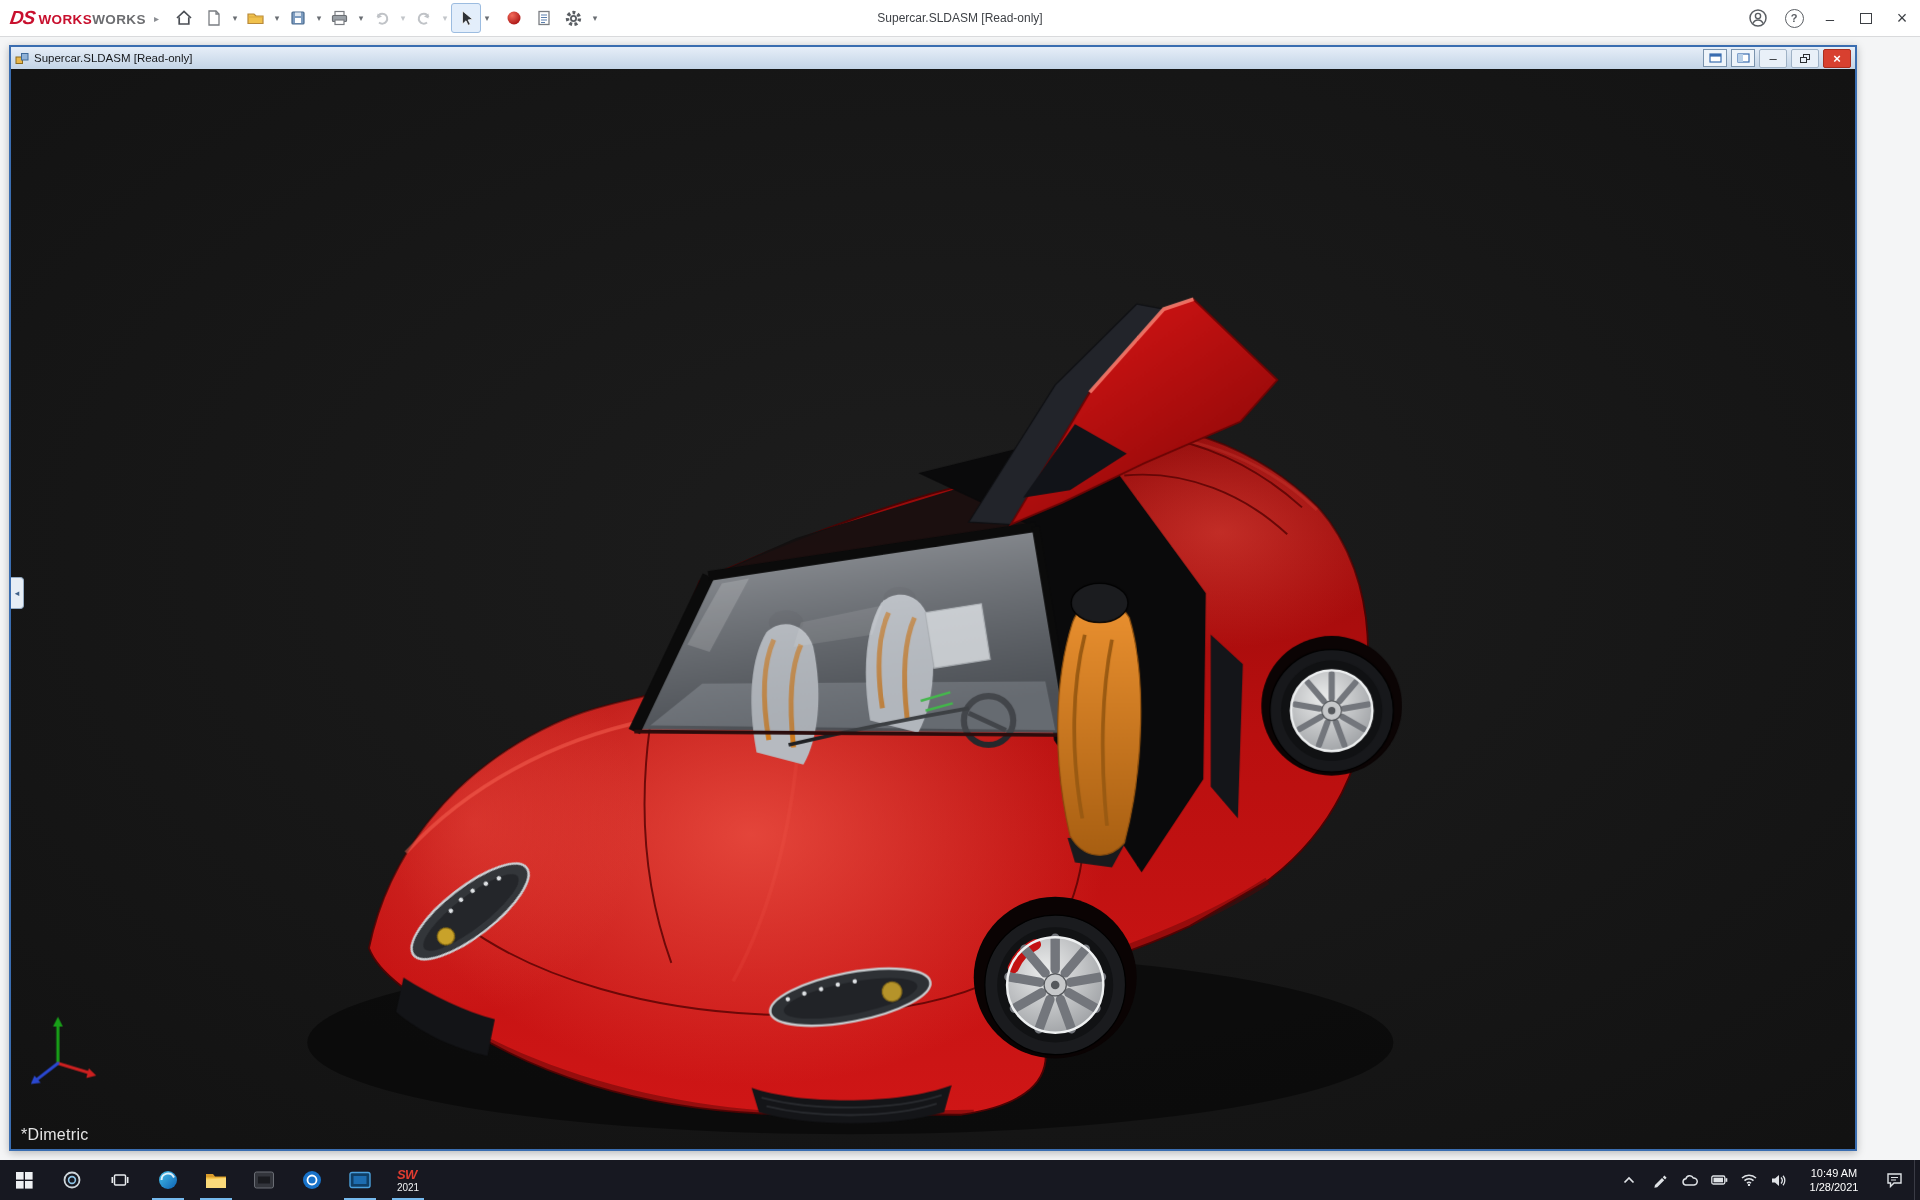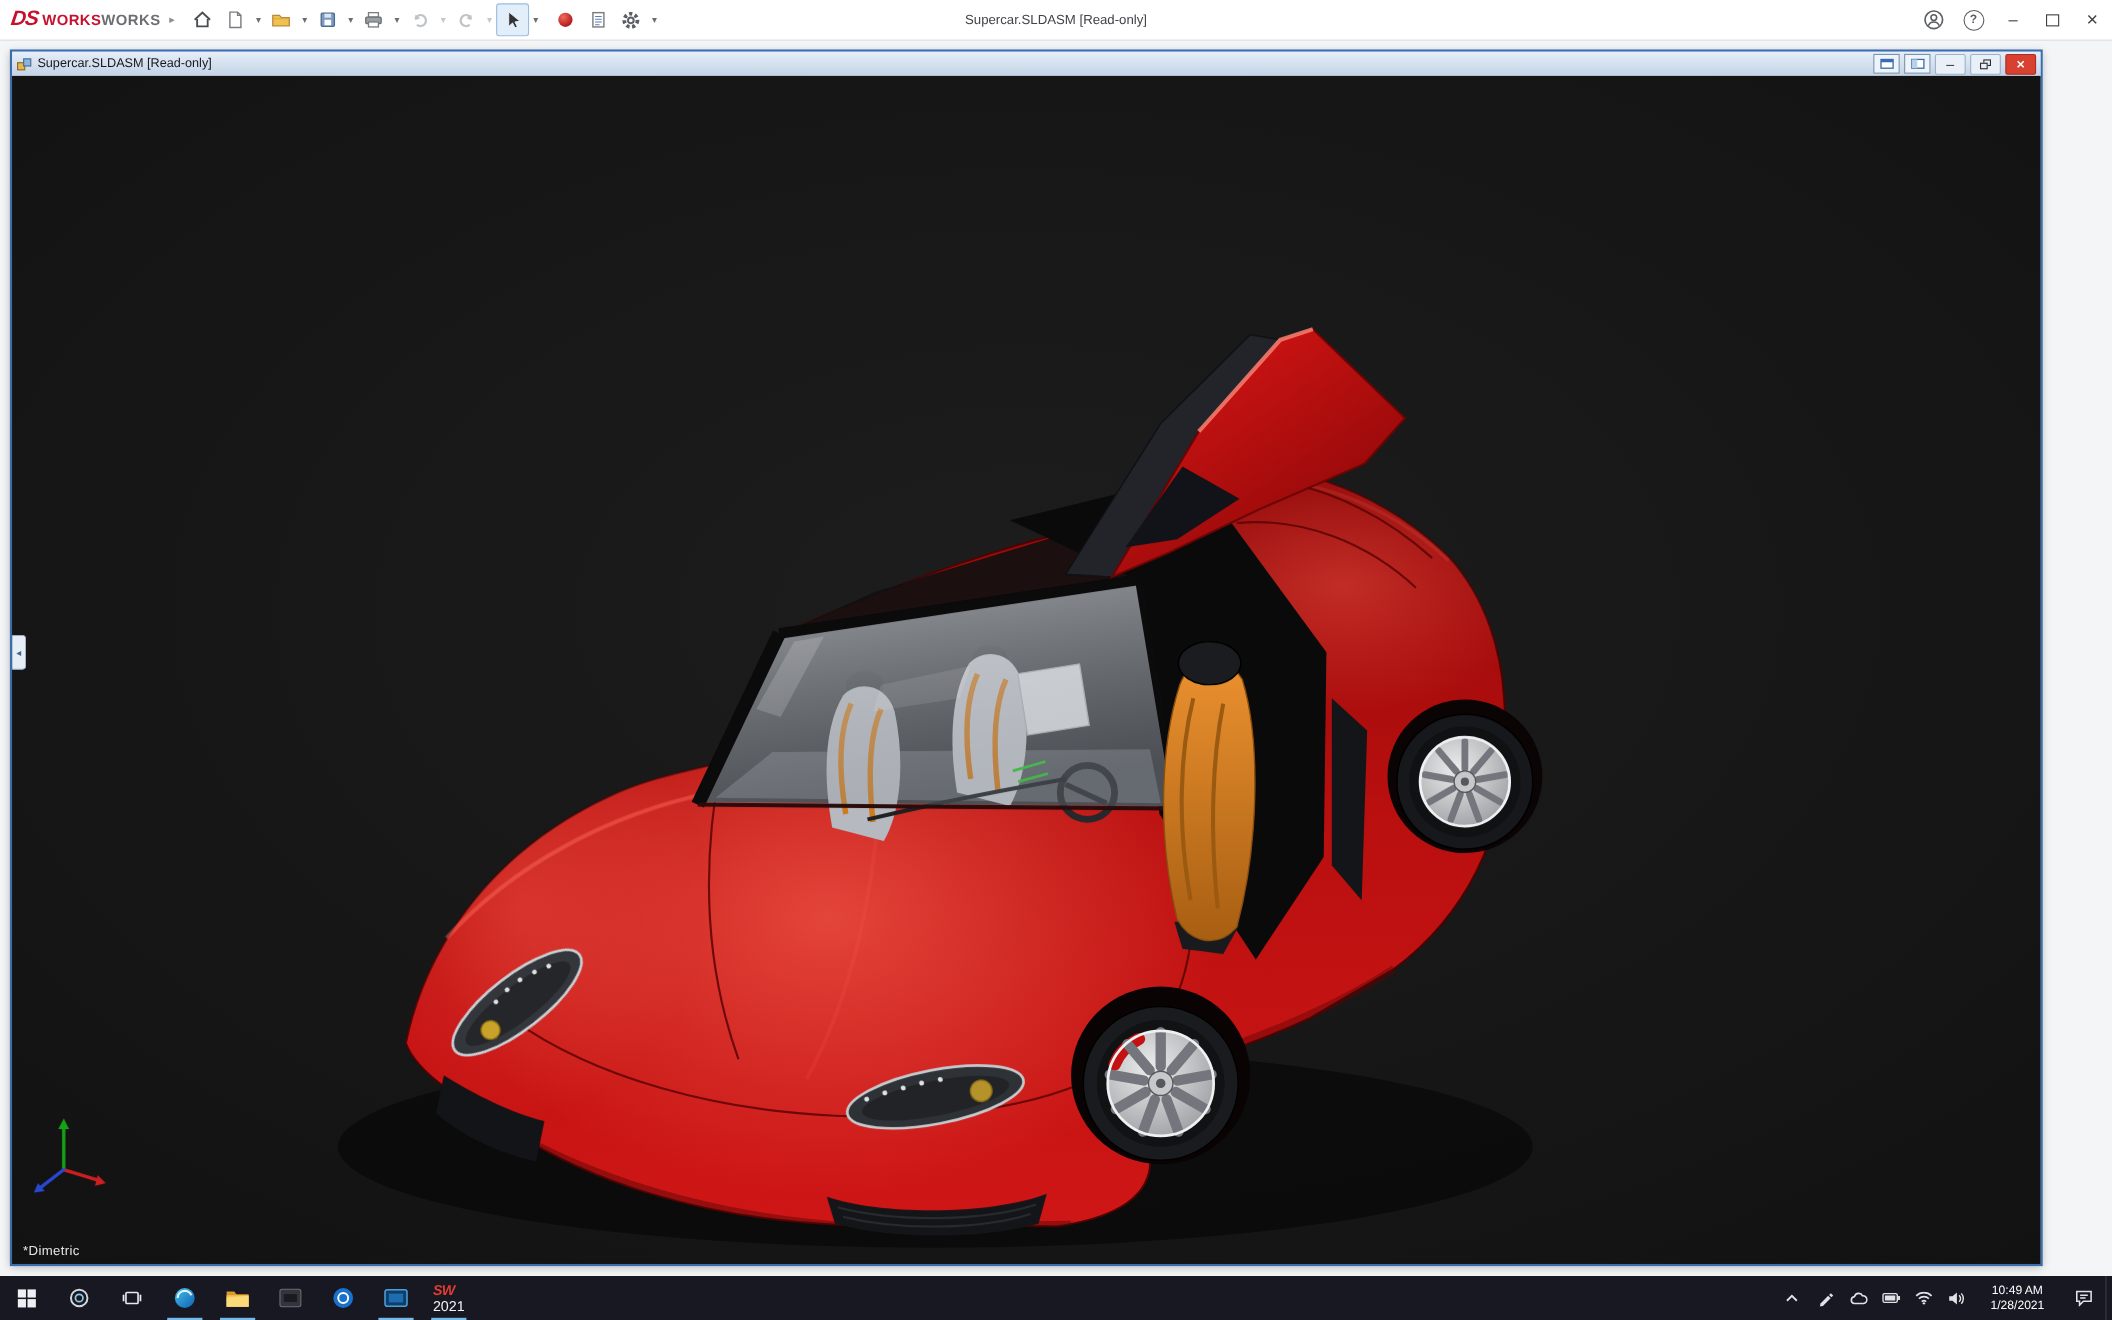--- a/index.html
+++ b/index.html
@@ -37,34 +37,34 @@
   .pane-btn{width:22px;height:16px;background:#eef4fa;border:1px solid #7a93ad;display:flex;align-items:center;justify-content:center;}
   .cw-btn{width:26px;height:17px;display:flex;align-items:center;justify-content:center;font-size:13px;color:#2a2d31;border:1px solid #9fb2c6;background:#e9f0f8;border-radius:2px;}
   .cw-close{background:#d8402f;border-color:#a92e1f;color:#fff;font-weight:bold;}
   .restore-glyph{position:relative;width:10px;height:9px;}
   .restore-glyph span{position:absolute;border:1.3px solid #2a2d31;box-sizing:border-box;}
   .restore-glyph .r1{width:7px;height:6px;right:0;top:0;}
   .restore-glyph .r2{width:7px;height:6px;left:0;bottom:0;background:#e9f0f8;}
 
   .viewport{position:absolute;top:22px;left:0;right:0;bottom:0;background:#151515;overflow:hidden;}
   .viewport svg.scene{width:100%;height:100%;display:block;}
-  .view-label{position:absolute;left:10px;bottom:5px;color:#e4e4e4;font-size:12px;letter-spacing:.3px;}
+  .view-label{position:absolute;left:10px;bottom:5px;color:#e4e4e4;font-size:16px;letter-spacing:.3px;}
   .collapse-tab{position:absolute;left:0;top:508px;width:12px;height:30px;background:#e6edf5;border:1px solid #94aac2;border-left:none;
                 border-radius:0 4px 4px 0;display:flex;align-items:center;justify-content:center;font-size:9px;color:#3f618a;}
 
   
   .taskbar{position:absolute;left:0;right:0;bottom:0;height:40px;background:#171821;display:flex;align-items:center;color:#e8eaee;z-index:40;}
   .tk-btn{width:48px;height:40px;display:flex;align-items:center;justify-content:center;position:relative;}
   .tk-btn.running::after{content:"";position:absolute;left:8px;right:8px;bottom:0;height:2px;background:#76b9ed;}
   .search{width:358px;height:40px;background:#f4f5f6;border:1px solid #8f9296;box-sizing:border-box;display:flex;align-items:center;padding:0 11px;gap:9px;}
   .search input{border:none;outline:none;background:transparent;font-size:13px;color:#3a3d41;width:100%;font-family:"Liberation Sans",sans-serif;}
   .search input::placeholder{color:#50535a;}
   .sw-badge{display:flex;flex-direction:column;align-items:flex-start;line-height:1;}
   .sw-line1{font-weight:bold;font-style:italic;font-size:13px;color:#e03c31;letter-spacing:-.5px;}
-  .sw-line2{font-size:13px;color:#f0f1f3;margin-top:2px;}
+  .sw-line2{font-size:10px;color:#f0f1f3;margin-top:2px;}
   .tray{margin-left:auto;display:flex;align-items:center;height:56px;}
   .tray-btn{width:30px;height:40px;display:flex;align-items:center;justify-content:center;}
   .clock{width:80px;text-align:center;font-size:11px;line-height:14px;color:#ffffff;}
   .show-desktop{width:5px;height:40px;border-left:1px solid #3a3b45;}
 </style>
 </head>
 <body>
 
 <div class="screen">
 

